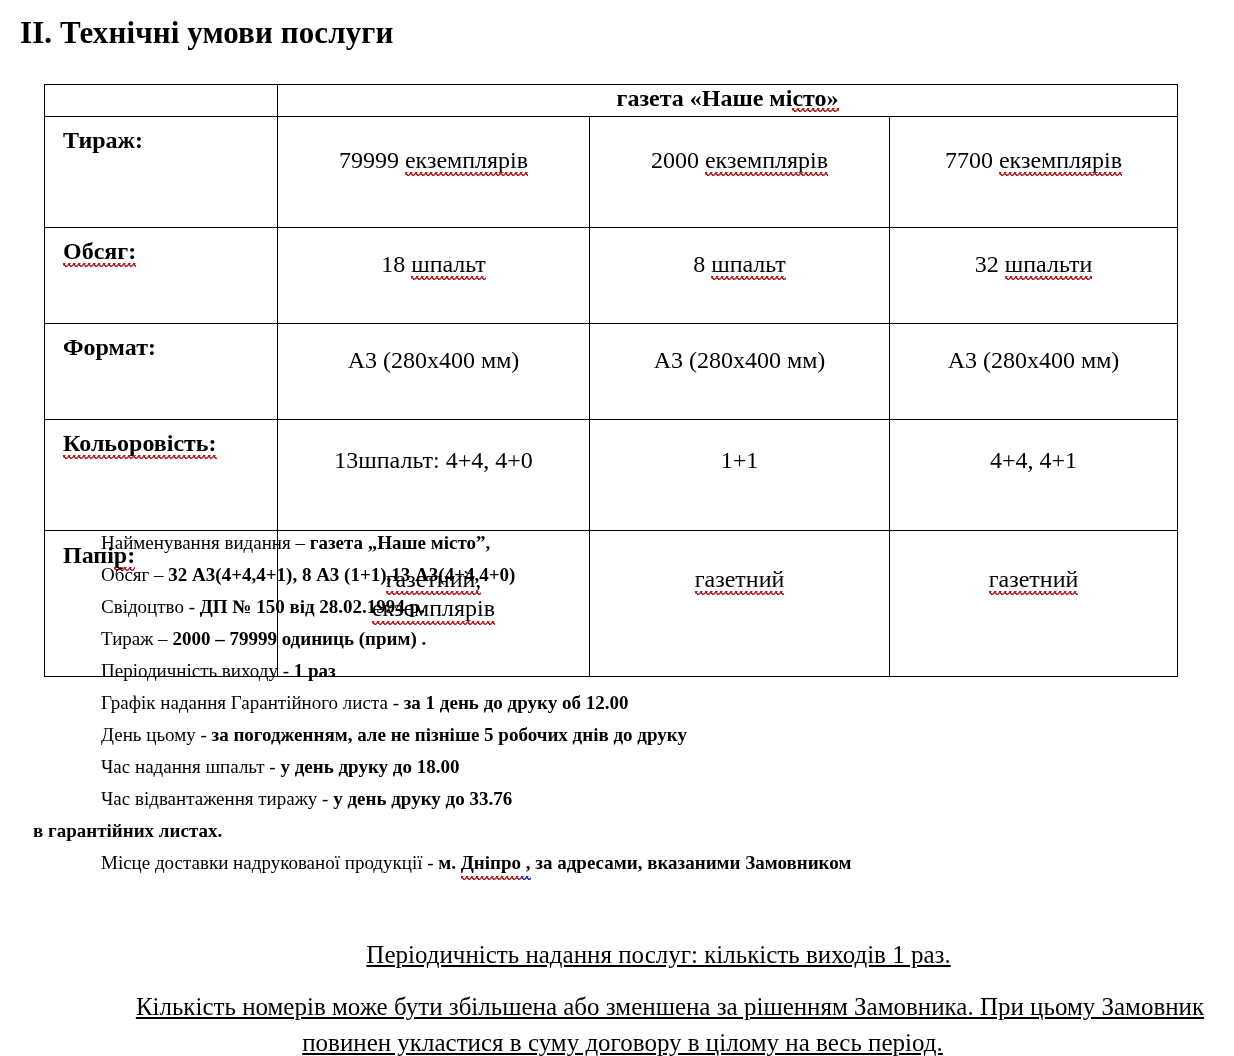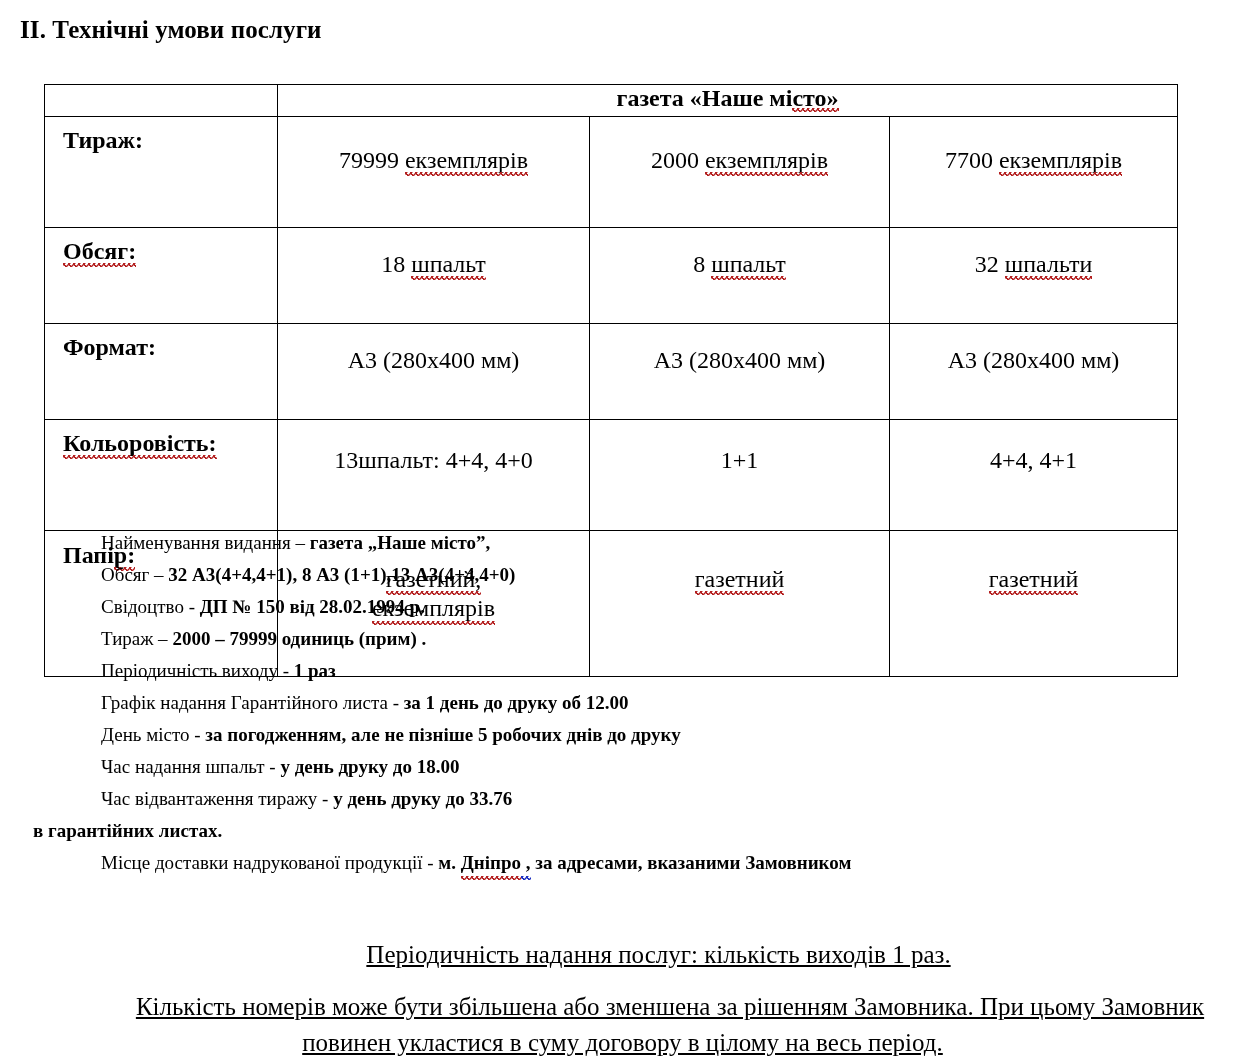--- a/index.html
+++ b/index.html
@@ -22,21 +22,21 @@
     width: 1234px;
     height: 1056px;
     box-sizing: border-box;
   }
 
   
   .doc-heading {
     position: absolute;
     left: 20px;
     top: 16px;
-    font-size: 25px;
+    font-size: 31px;
     font-weight: bold;
     letter-spacing: 0.1px;
     line-height: 1.1;
     white-space: nowrap;
   }
 
   
   .spec-table {
     position: absolute;
     left: 44px;
@@ -218,21 +218,21 @@
     </tbody>
   </table>
 
   <div class="body-block">
     <div class="ln ind-lg"><span>Найменування видання – </span><span class="b">газета  „Наше місто”,</span></div>
     <div class="ln ind-lg"><span>Обсяг – </span><span class="b">32 А3(4+4,4+1), 8 А3 (1+1),13 А3(4+4,4+0)</span></div>
     <div class="ln ind-lg"><span>Свідоцтво -  </span><span class="b">ДП  №  150  від  28.02.1994 р.</span></div>
     <div class="ln ind-lg"><span>Тираж –  </span><span class="b">2000 – 79999 одиниць (прим) .</span></div>
     <div class="ln ind-lg"><span>Періодичність виходу -  </span><span class="b">1 раз</span></div>
     <div class="ln ind-lg"><span>Графік надання Гарантійного листа -  </span><span class="b">за 1 день до друку  об 12.00</span></div>
-    <div class="ln ind-lg"><span>День місто -  </span><span class="b">за погодженням, але не пізніше 5 робочих днів до друку</span></div>
+    <div class="ln ind-lg"><span>День цьому -  </span><span class="b">за погодженням, але не пізніше 5 робочих днів до друку</span></div>
     <div class="ln ind-lg"><span>Час надання шпальт - </span><span class="b">у день  друку до 18.00</span></div>
     <div class="ln ind-lg"><span>Час відвантаження тиражу - </span><span class="b">у день  друку до 33.76</span></div>
     <div class="ln ind-0 b">в гарантійних листах.</div>
     <div class="ln ind-lg"><span>Місце доставки надрукованої продукції - </span><span class="b">м. </span><span class="b sp">Дніпро</span><span class="b sp sp-blue"> ,</span><span class="b"> за адресами, вказаними Замовником</span></div>
   </div>
 
   <div class="tail-block">
     <p class="p-indent">Періодичність надання послуг: кількість виходів 1 раз.</p>
     <p class="p-indent2">Кількість номерів може бути збільшена або зменшена за рішенням Замовника. При цьому Замовник повинен укластися в суму договору в цілому на весь період.</p>
   </div>

